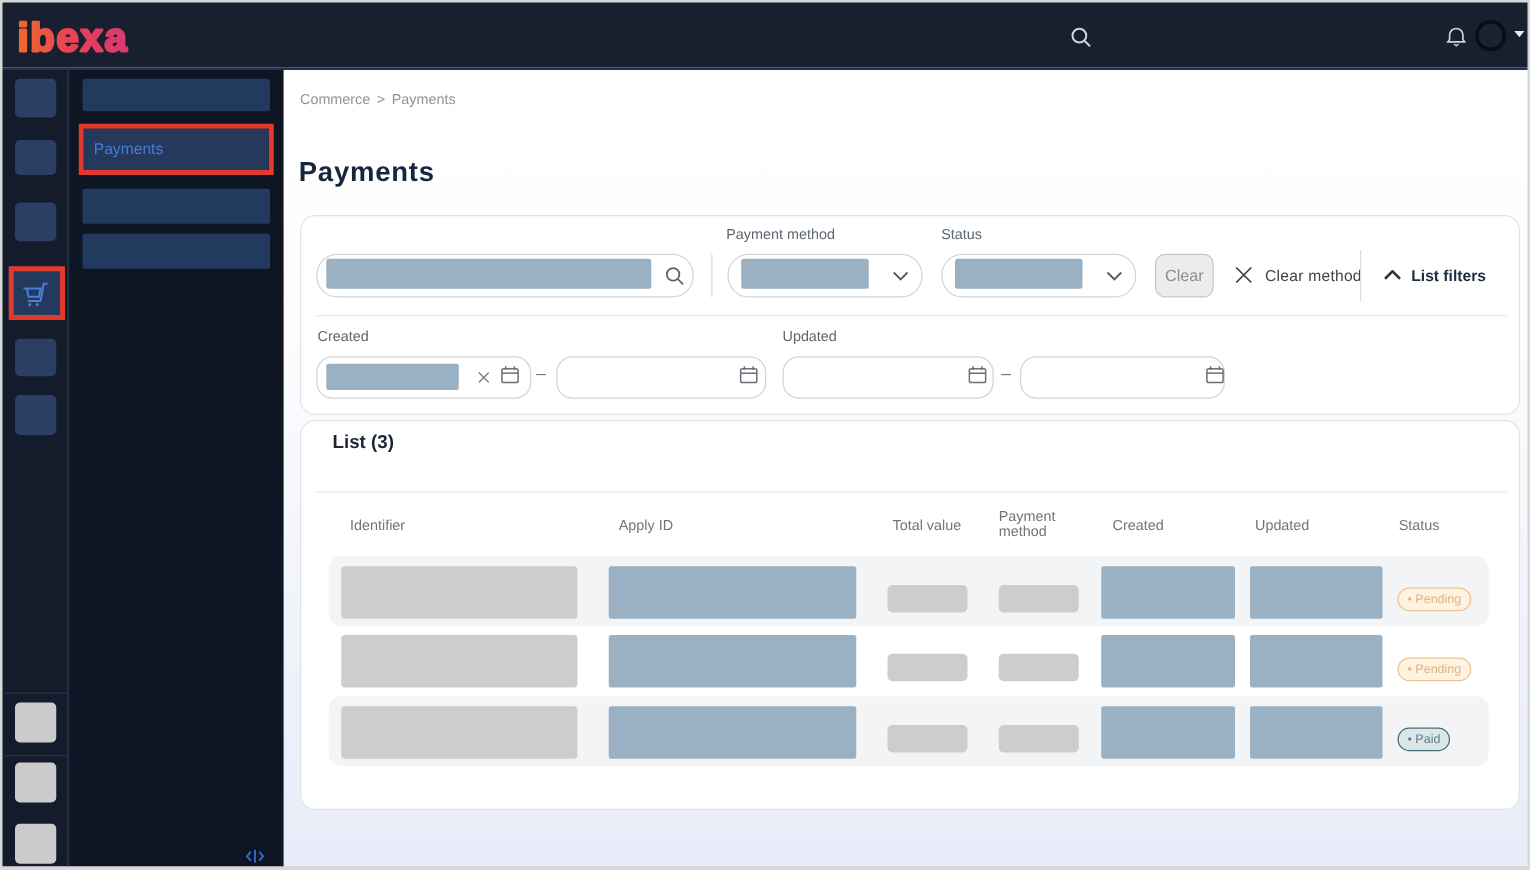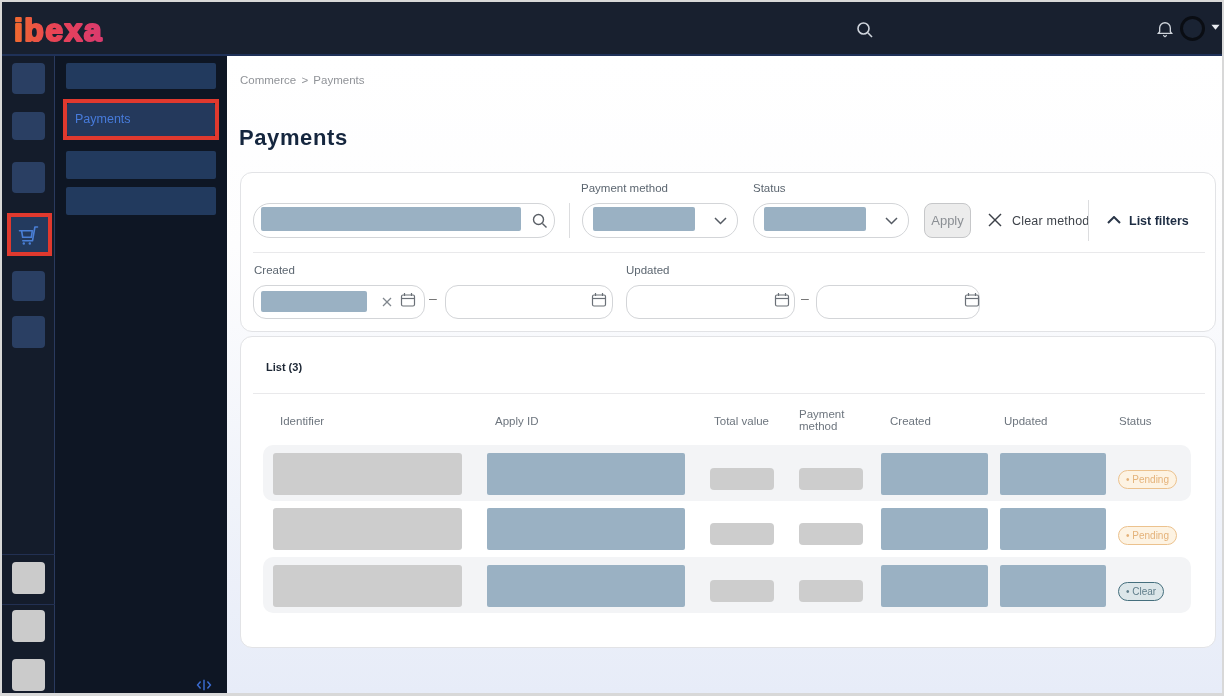--- a/index.html
+++ b/index.html
@@ -122,21 +122,21 @@
       <div class="blk" style="left:352px;top:34px;width:102px;height:24px"></div>
       <svg class="abs" style="left:473px;top:44px" width="13" height="8" viewBox="0 0 13 8" fill="none" stroke="#555b63" stroke-width="1.5">
         <path d="M1 1 L6.5 6.5 L12 1"></path>
       </svg>
       <div class="lbl" style="left:512px;top:9px">Status</div>
       <div class="inp" style="left:512px;top:30px;width:156px;height:35px"></div>
       <div class="blk" style="left:523px;top:34px;width:102px;height:24px"></div>
       <svg class="abs" style="left:644px;top:44px" width="13" height="8" viewBox="0 0 13 8" fill="none" stroke="#555b63" stroke-width="1.5">
         <path d="M1 1 L6.5 6.5 L12 1"></path>
       </svg>
-      <div class="abs" style="left:683px;top:30px;width:47px;height:35px;background:#ececec;border:1px solid #c6c7c9;border-radius:8px;font-size:13px;color:#8b8f94;text-align:center;line-height:33px">Apply</div>
+      <div class="abs" style="left:683px;top:30px;width:47px;height:35px;background:#ececec;border:1px solid #c6c7c9;border-radius:8px;font-size:13px;color:#8b8f94;text-align:center;line-height:33px">Clear</div>
       <svg class="abs" style="left:747px;top:40px" width="14" height="14" viewBox="0 0 14 14" stroke="#3c4148" stroke-width="1.4">
         <line x1="1" y1="1" x2="13" y2="13"></line>
         <line x1="13" y1="1" x2="1" y2="13"></line>
       </svg>
       <div class="abs" style="left:771px;top:41px;font-size:12.5px;color:#3f444b;letter-spacing:0.2px">Clear method</div>
       <div class="vdiv" style="left:847px;top:27px;height:41px"></div>
       <svg class="abs" style="left:866px;top:43px" width="14" height="8" viewBox="0 0 14 8" fill="none" stroke="#2a3648" stroke-width="2">
         <path d="M1 7 L7 1 L13 7"></path>
       </svg>
       <div class="abs" style="left:888px;top:41px;font-size:12.5px;font-weight:700;color:#1d2c42">List filters</div>
@@ -176,21 +176,21 @@
       <div class="inp" style="left:575px;top:112px;width:164px;height:34px;border-radius:13px"></div>
       <svg class="abs" style="left:723px;top:119px" width="16" height="16" viewBox="0 0 16 16" fill="none" stroke="#6a7077" stroke-width="1.2">
         <rect x="1.5" y="3" width="13" height="11" rx="1.5"></rect>
         <line x1="1.5" y1="6.5" x2="14.5" y2="6.5"></line>
         <line x1="4.5" y1="1" x2="4.5" y2="4"></line>
         <line x1="11.5" y1="1" x2="11.5" y2="4"></line>
       </svg>
     </div>
 
     <div class="card" id="lcard">
-      <div class="abs" style="left:25px;top:24px;font-size:11px;font-weight:700;color:#1c2634">List (3)</div>
+      <div class="abs" style="left:25px;top:8px;font-size:15px;font-weight:700;color:#1c2634">List (3)</div>
       <div class="hdiv" style="left:12px;top:56px;width:952px"></div>
       <div class="th" style="left:39px;top:78px">Identifier</div>
       <div class="th" style="left:254px;top:78px">Apply ID</div>
       <div class="th" style="left:473px;top:78px">Total value</div>
       <div class="th" style="left:558px;top:71px;width:52px">Payment method</div>
       <div class="th" style="left:649px;top:78px">Created</div>
       <div class="th" style="left:763px;top:78px">Updated</div>
       <div class="th" style="left:878px;top:78px">Status</div>
 
       <div class="stripe" style="top:108px"></div>
@@ -211,15 +211,15 @@
       <div class="blk" style="left:640px;top:171px;width:107px;height:42px"></div>
       <div class="blk" style="left:759px;top:171px;width:106px;height:42px"></div>
       <div class="pill pending" style="left:877px;top:189px">• Pending</div>
 
       <div class="gblk" style="left:32px;top:228px;width:189px;height:42px"></div>
       <div class="blk" style="left:246px;top:228px;width:198px;height:42px"></div>
       <div class="gblk" style="left:469px;top:243px;width:64px;height:22px;border-radius:4px"></div>
       <div class="gblk" style="left:558px;top:243px;width:64px;height:22px;border-radius:4px"></div>
       <div class="blk" style="left:640px;top:228px;width:107px;height:42px"></div>
       <div class="blk" style="left:759px;top:228px;width:106px;height:42px"></div>
-      <div class="pill paid" style="left:877px;top:245px">• Clear</div>
+      <div class="pill paid" style="left:877px;top:245px">• Paid</div>
     </div>
   </div>
 
 </body></html>

